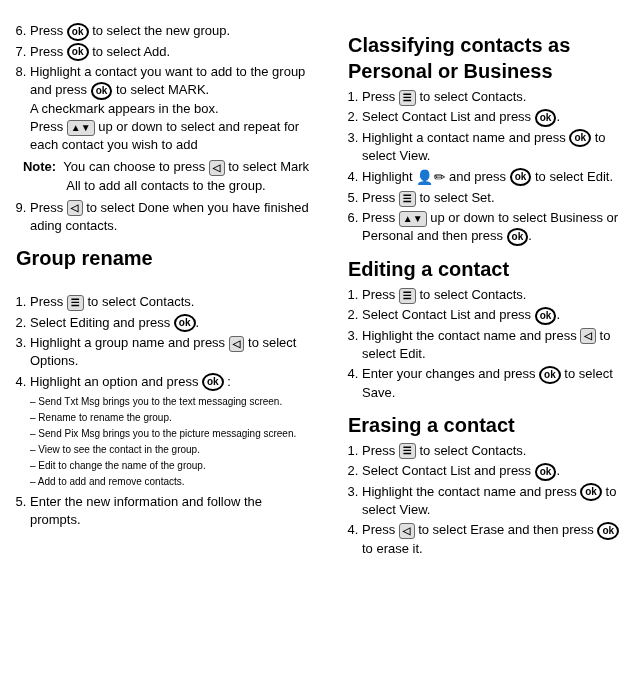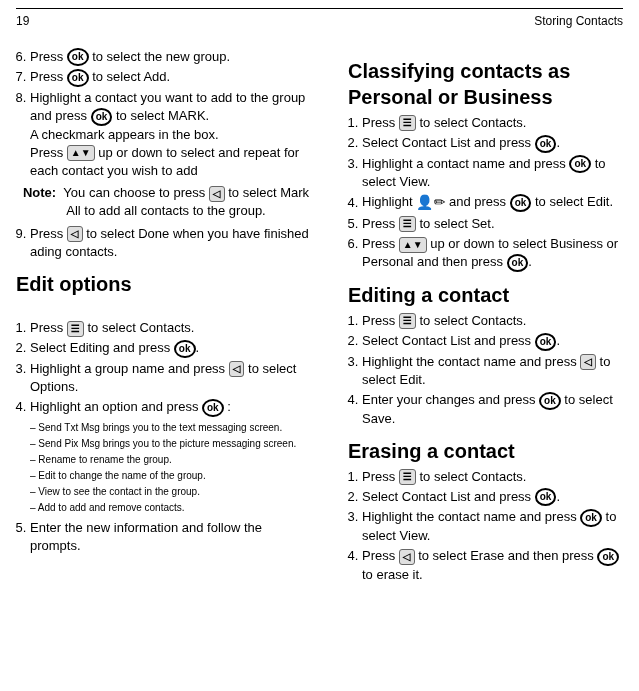--- a/index.html
+++ b/index.html
@@ -105,24 +105,20 @@
       line-height: 1.4;
       font-weight: bold;
       white-space: nowrap;
     }
   </style>
 </head>
 <body>
 
 <div class="page">
 
-  <div class="footer">
-    <span class="footer-page">19</span>
-    <span class="footer-title">Storing Contacts</span>
-  </div>
 
   <div class="cols">
 
     <div class="col-left">
 
       
       <ol start="6">
         <li>
           Press <span class="btn-ok">ok</span> to select the new group.
         </li>
@@ -141,43 +137,43 @@
         &nbsp;You can choose to press <span class="btn-icon">◁</span> to select <strong>Mark All</strong> to add all contacts to the group.
       </div>
 
       <ol start="9">
         <li>
           Press <span class="btn-icon">◁</span> to select <strong>Done</strong> when you have finished ading contacts.
         </li>
       </ol>
 
       
-      <h2>Edit options</h2>
+      <h2>Group rename</h2>
       <br>
       <ol>
         <li>
           Press <span class="btn-icon">☰</span> to select <strong>Contacts</strong>.
         </li>
         <li>
           Select <strong>Editing</strong> and press <span class="btn-ok">ok</span>.
         </li>
         <li>
           Highlight a group name and press <span class="btn-icon">◁</span> to select <strong>Options</strong>.
         </li>
         <li>
           Highlight an option and press <span class="btn-ok">ok</span> :
         </li>
       </ol>
 
       <ul class="dash-list">
         <li><strong>Send Txt Msg</strong> brings you to the text messaging screen.</li>
+        <li><strong>Rename</strong> to rename the group.</li>
         <li><strong>Send Pix Msg</strong> brings you to the picture messaging screen.</li>
-        <li><strong>Rename</strong> to rename the group.</li>
+        <li><strong>View</strong> to see the contact in the group.</li>
         <li><strong>Edit</strong> to change the name of the group.</li>
-        <li><strong>View</strong> to see the contact in the group.</li>
         <li><strong>Add</strong> to add and remove contacts.</li>
       </ul>
 
       <ol start="5">
         <li>
           Enter the new information and follow the prompts.
         </li>
       </ol>
 
     </div>

